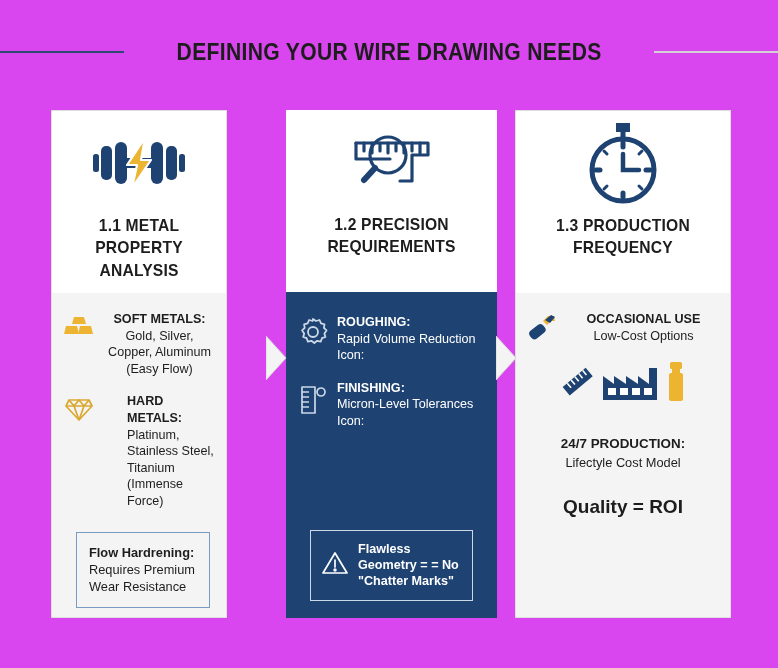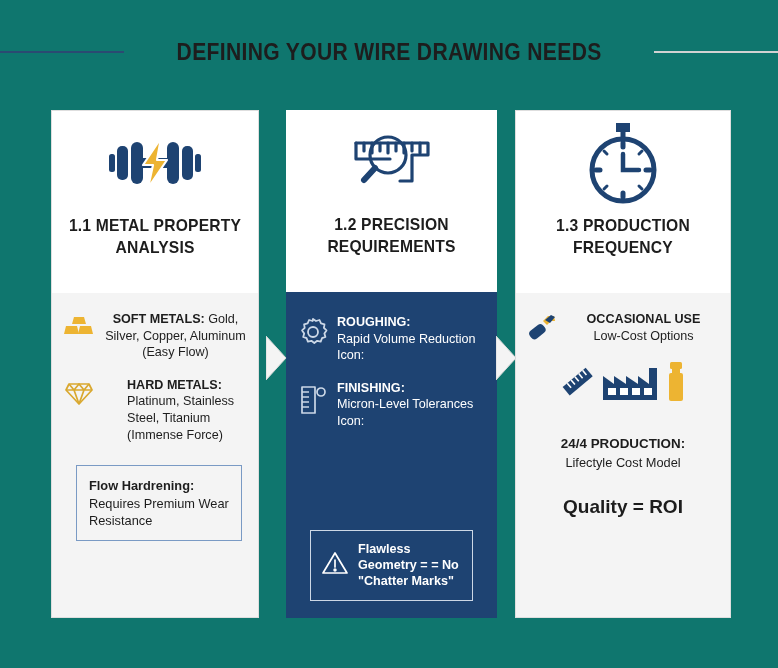--- a/index.html
+++ b/index.html
@@ -2,42 +2,42 @@
 <html><head>
 <meta charset="utf-8">
 <style>
   * { margin:0; padding:0; box-sizing:border-box; }
   html,body{
     width:778px; height:668px;
     background:#ffffff;
     font-family:"Liberation Sans", sans-serif;
     overflow:hidden;
   }
-  .page{ position:relative; width:778px; height:668px; background:#0f766e; }
+  .page{ position:relative; width:778px; height:668px; background:#d946ef; }
 
   
   .header{
     position:absolute; top:34px; left:0; width:778px; height:36px;
     display:flex; align-items:center; justify-content:center; gap:18px;
   }
   .hline{ height:2px; }
   .hline.left{ width:152px; background:#2b4a72; }
   .hline.right{ width:152px; background:#d2d2d2; }
   .header-title{
     font-size:24.5px; font-weight:bold; color:#1d1d1d;
     letter-spacing:0.4px; white-space:nowrap;
     transform:scaleX(0.86); transform-origin:center;
     font-family:"Liberation Sans", sans-serif;
   }
 
   
   .cols{ position:absolute; top:110px; left:0; width:778px; height:508px; }
 
   .col{ position:absolute; top:0; height:508px; overflow:hidden; }
-  .col.c1{ left:51px;  width:208px; background:#f4f4f4; border:1px solid #dedede; }
+  .col.c1{ left:51px;  width:176px; background:#f4f4f4; border:1px solid #dedede; }
   .col.c2{ left:286px; width:211px; background:#1e4372; }
   .col.c3{ left:515px; width:216px; background:#f4f4f4; border:1px solid #dedede; }
 
   .col-top{ height:182px; display:flex; flex-direction:column; align-items:center; }
   .c1 .col-top, .c3 .col-top{ background:#ffffff; }
   .c2 .col-top{ background:#ffffff; }
 
   .icon-wrap{ height:104px; display:flex; align-items:center; justify-content:center; }
   .col-title{
     font-size:17px; font-weight:bold; color:#1d1d1d; text-align:center;
@@ -268,21 +268,21 @@
           <span>
             <svg width="18" height="44" viewBox="0 0 18 44">
               <rect x="3" y="2" width="12" height="7" rx="1.5" fill="#edb432"></rect>
               <rect x="5" y="9" width="8" height="4" fill="#edb432"></rect>
               <rect x="2" y="13" width="14" height="28" rx="2" fill="#edb432"></rect>
             </svg>
           </span>
         </div>
 
         <div class="c3-block">
-          <div class="b1">24/4 PRODUCTION:</div>
+          <div class="b1">24/7 PRODUCTION:</div>
           <div>Lifectyle Cost Model</div>
         </div>
 
         <div class="c3-roi">Quality = ROI</div>
       </div>
     </div>
 
     <div class="chev ch1">
       <svg width="22" height="44" viewBox="0 0 22 44">
         <polygon points="0,0 20,22 0,44" fill="#f4f4f4" stroke="#d8d8d8" stroke-width="1"></polygon>

